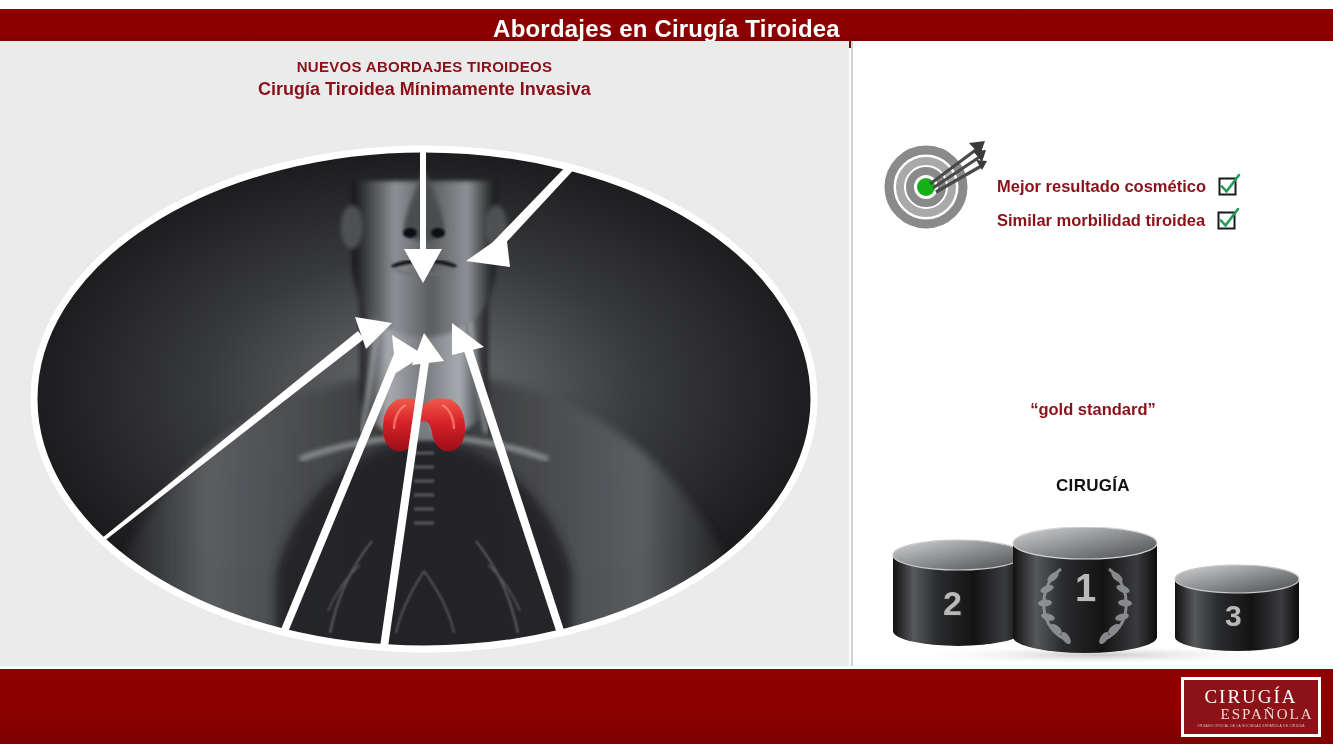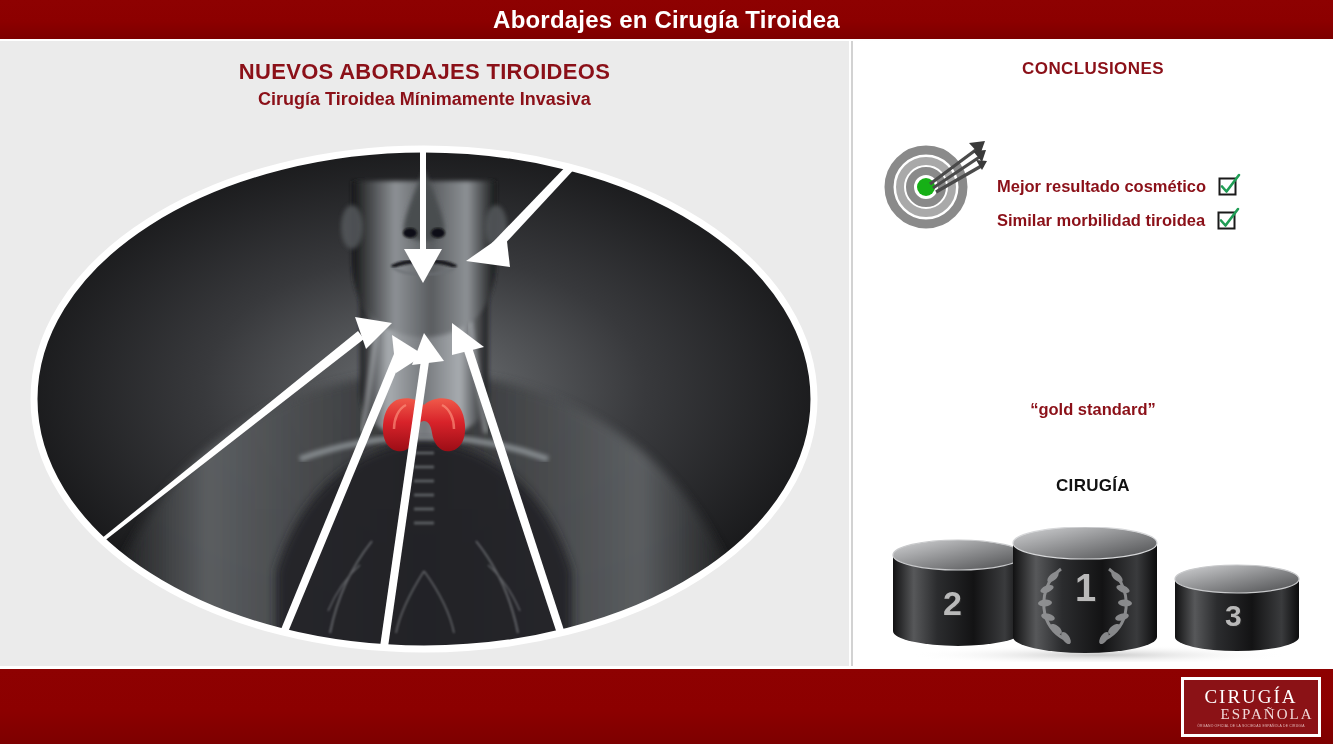--- a/index.html
+++ b/index.html
@@ -11,21 +11,21 @@
     width: 1333px;
     height: 744px;
     font-family: "Liberation Sans", sans-serif;
     overflow: hidden;
     position: relative;
   }
 
   
   .title-bar {
     position: absolute;
-    left: 0; top: 0;
+    left: 0; top: 9px;
     width: 1333px; height: 39px;
     background: linear-gradient(180deg, #8e0101 0%, #8c0000 55%, #7d0000 100%);
     display: flex;
     align-items: center;
     justify-content: center;
   }
   .title-bar .title-text {
     color: #ffffff;
     font-size: 24px;
     font-weight: bold;
@@ -50,21 +50,21 @@
   }
   .left-heading {
     position: absolute;
     left: 0; top: 16px;
     width: 849px;
     text-align: center;
     color: #8b1018;
     font-weight: bold;
   }
   .left-heading .h1line {
-    font-size: 22px;
+    font-size: 15px;
     letter-spacing: 0.3px;
     line-height: 1.35;
   }
   .left-heading .h2line {
     font-size: 18px;
     line-height: 1.35;
   }
 
   .panel-divider {
     position: absolute;
@@ -378,21 +378,20 @@
       </g>
 
       <ellipse cx="424" cy="258" rx="390" ry="250" fill="none" stroke="#ffffff" stroke-width="7"></ellipse>
     </svg>
   </div>
 
   <div class="panel-divider"></div>
 
   <div class="right-panel">
 
-    <div class="right-heading">CONCLUSIONES</div>
 
     <div class="conclusions-row">
 
       <div class="target-icon">
         <svg width="106" height="92" viewBox="0 0 106 92">
           <g>
             <circle cx="45" cy="48" r="37" fill="none" stroke="#8a8a8a" stroke-width="9"></circle>
             <circle cx="45" cy="48" r="26" fill="none" stroke="#a9a9a9" stroke-width="8"></circle>
             <circle cx="45" cy="48" r="16" fill="none" stroke="#8a8a8a" stroke-width="8"></circle>
             <circle cx="45" cy="48" r="9" fill="#16b016"></circle>

